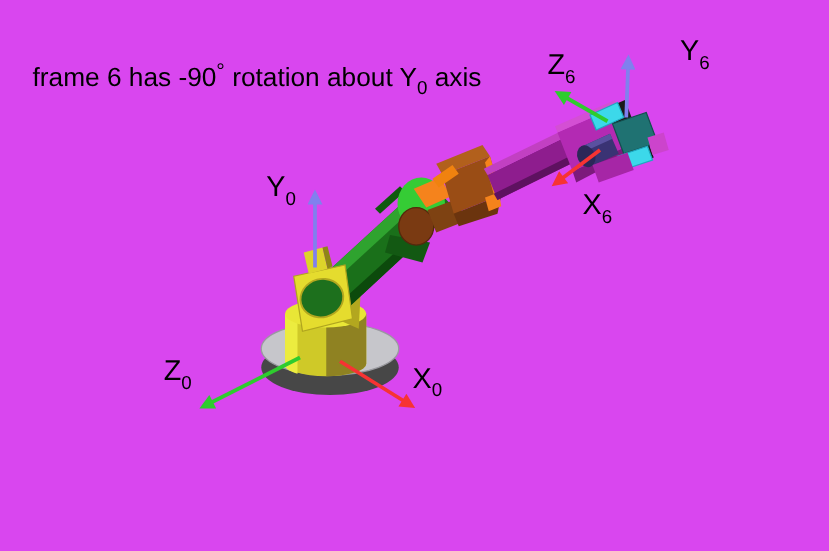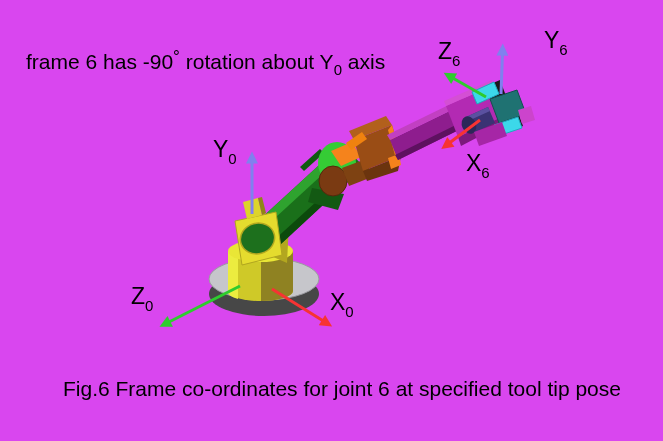--- a/index.html
+++ b/index.html
@@ -126,15 +126,14 @@
   <div class="axis-label lbl-z0"><span>Z</span><span class="sub">0</span></div>
 
   <div class="axis-label lbl-x0"><span>X</span><span class="sub">0</span></div>
 
   <div class="axis-label lbl-z6"><span>Z</span><span class="sub">6</span></div>
 
   <div class="axis-label lbl-y6"><span>Y</span><span class="sub">6</span></div>
 
   <div class="axis-label lbl-x6"><span>X</span><span class="sub">6</span></div>
 
-  <div class="caption">Fig.6 Frame co-ordinates for joint 6 at specified tool tip pose</div>
 
 </div>
 
 </body></html>

